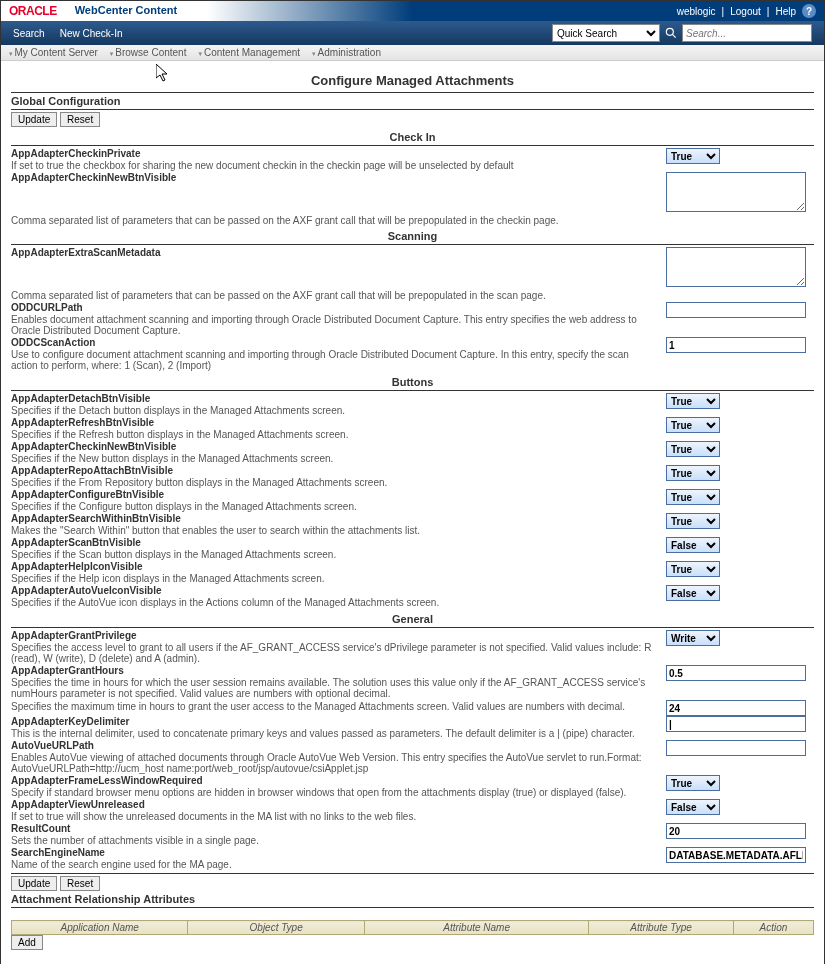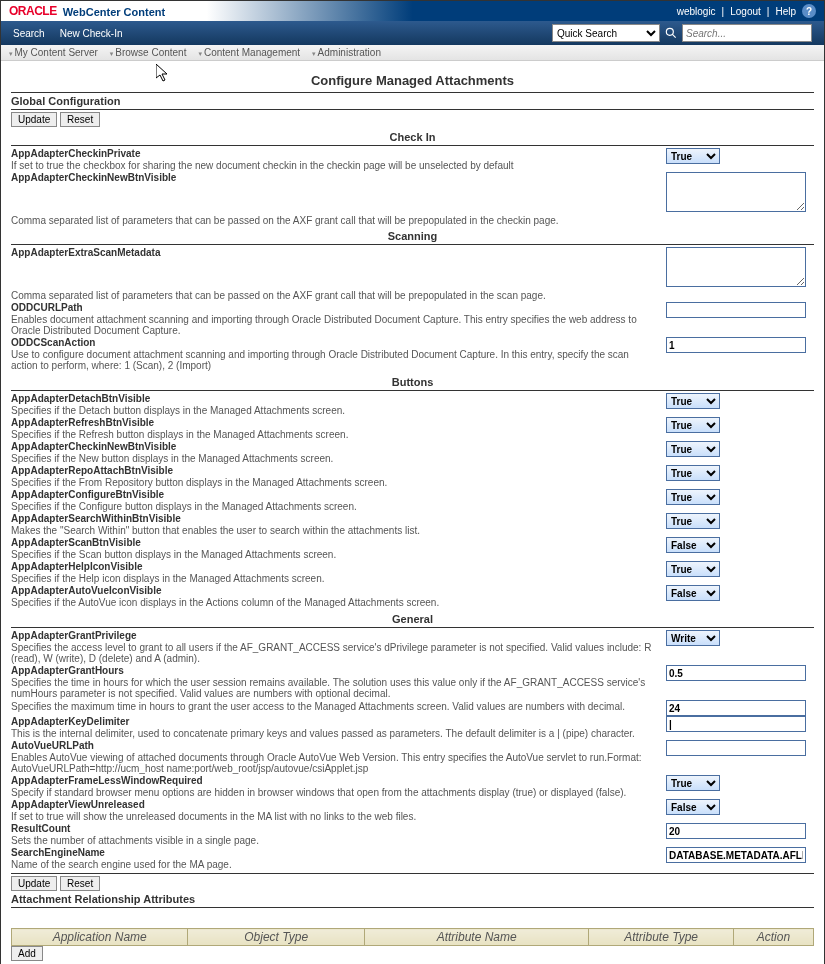--- a/index.html
+++ b/index.html
@@ -1,18 +1,18 @@
 <!DOCTYPE html>
 <html><head>
 <meta charset="utf-8">
 <style>
 * { box-sizing: border-box; margin: 0; padding: 0; }
 body { font-family: Tahoma, Arial, sans-serif; font-size: 10px; color: #333; background: #fff; border: 1px solid #333; width: 825px; }
 .header { background: linear-gradient(to right, #fff 0%, #fff 25%, #003d7a 50%, #003d7a 100%); height: 20px; display: flex; align-items: center; padding: 0 8px; justify-content: space-between; }
-.header-left { display: flex; align-items: flex-end; gap: 6px; }
+.header-left { display: flex; align-items: flex-start; gap: 18px; }
 .oracle-logo { color: #e8002a; font-weight: bold; font-size: 12px; letter-spacing: -0.5px; }
 .app-name { color: #003d7a; font-weight: bold; font-size: 11px; }
 .header-right { display: flex; gap: 6px; align-items: center; color: #fff; }
 .header-right span { font-size: 10px; cursor: pointer; }
 .help-icon { width: 14px; height: 14px; border-radius: 50%; background: #5a8dc8; color: #fff; display: inline-flex; align-items: center; justify-content: center; font-size: 9px; font-weight: bold; }
 .topbar { background: linear-gradient(to bottom, #2d5a8e, #14385f); height: 24px; display: flex; align-items: center; padding: 0 12px; justify-content: space-between; }
 .topbar-left { display: flex; gap: 15px; }
 .topbar-left span { color: #fff; font-size: 10px; cursor: pointer; }
 .topbar-right { display: flex; gap: 4px; align-items: center; }
 .quick-search-sel { background: #fff; font-size: 10px; height: 18px; width: 108px; border: 1px solid #888; }
@@ -30,21 +30,21 @@
 .group-head { text-align: center; font-weight: bold; font-size: 11px; margin: 4px 0 0 0; }
 .row { display: flex; align-items: flex-start; gap: 8px; margin: 0; }
 .row .left { flex: 1; }
 .row .right { width: 148px; flex-shrink: 0; }
 .label { font-weight: bold; font-size: 10px; color: #333; }
 .desc { font-size: 10px; color: #555; margin: 1px 0 1px 0; }
 select.tf { width: 54px; font-size: 10px; border: 1px solid #4a6ea0; background: linear-gradient(to bottom, #eef4fc, #c9dffb); height: 16px; font-weight: bold; }
 input.txt { width: 140px; font-size: 10px; border: 1px solid #4a6ea0; height: 16px; padding: 0 2px; font-weight: bold; }
 textarea.ta { width: 140px; height: 40px; font-size: 10px; border: 1px solid #4a6ea0; resize: both; }
 .tbl-title { font-size: 11px; font-weight: bold; }
-table.grid { width: 100%; border-collapse: collapse; font-size: 12px; margin-top: 20px; }
+table.grid { width: 100%; border-collapse: collapse; font-size: 10px; margin-top: 12px; }
 table.grid th { background: linear-gradient(to bottom, #f0ecd8, #e8e2c2); border: 1px solid #b0a878; font-weight: normal; padding: 1px 4px; text-align: center; color: #555; font-style: italic; }
 .cursor-arrow { position: absolute; left: 156px; top: 64px; pointer-events: none; }
 </style>
 </head>
 <body>
 
 <div class="header">
   <div class="header-left">
     <span class="oracle-logo">ORACLE</span>
     <span class="app-name">WebCenter Content</span>

